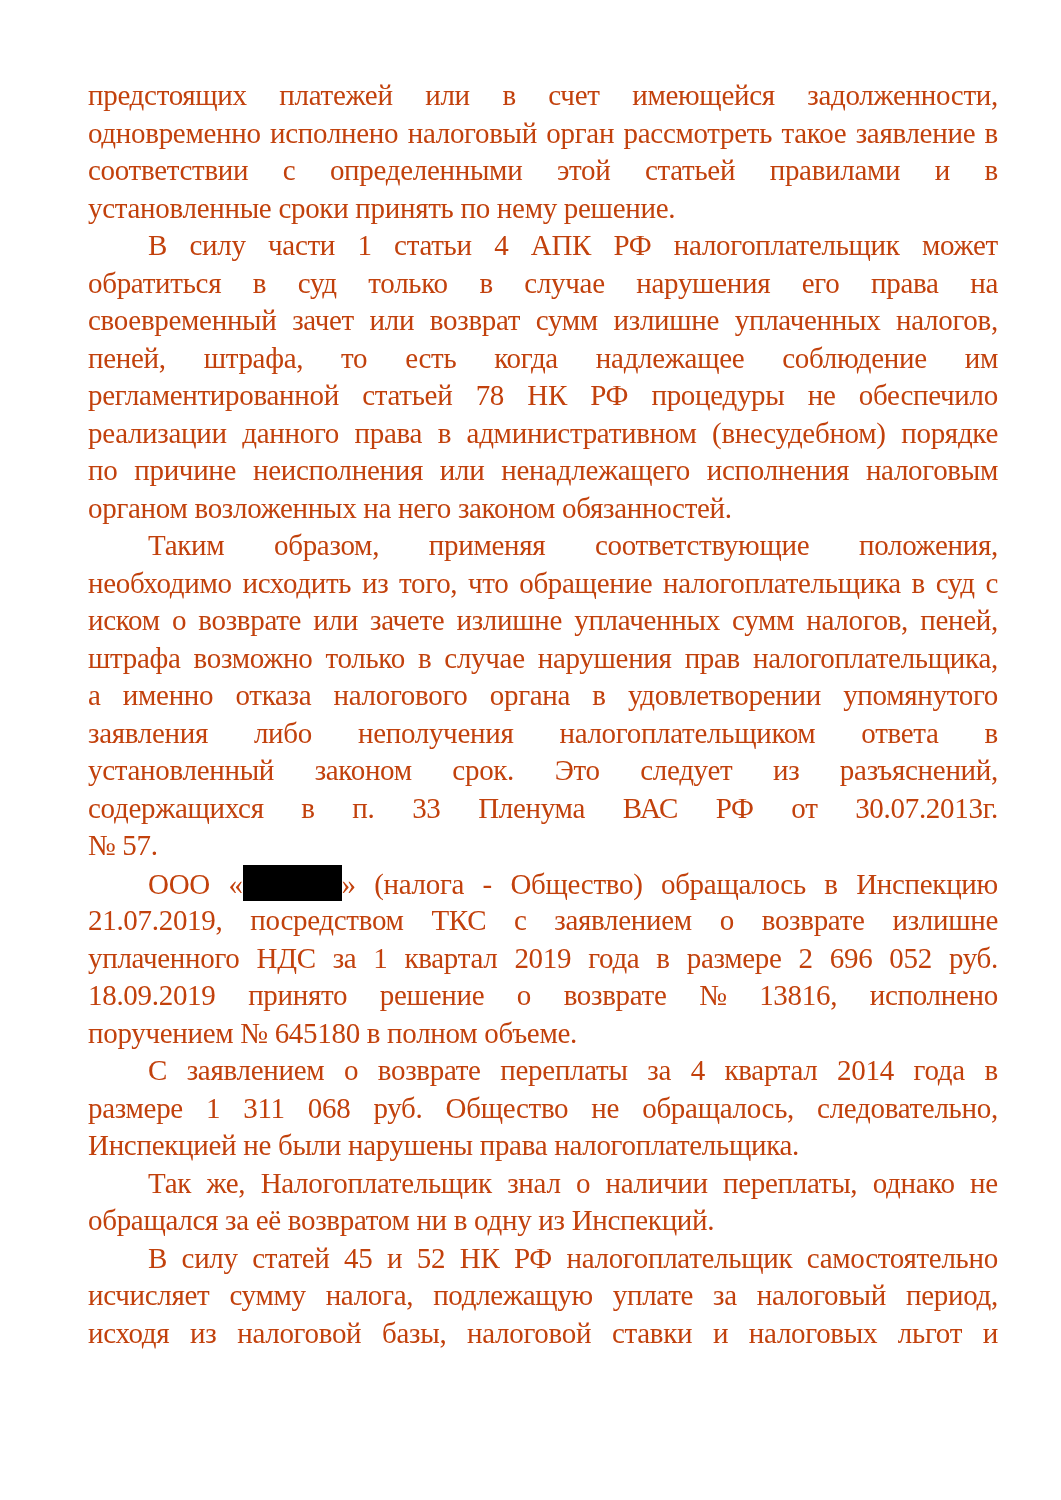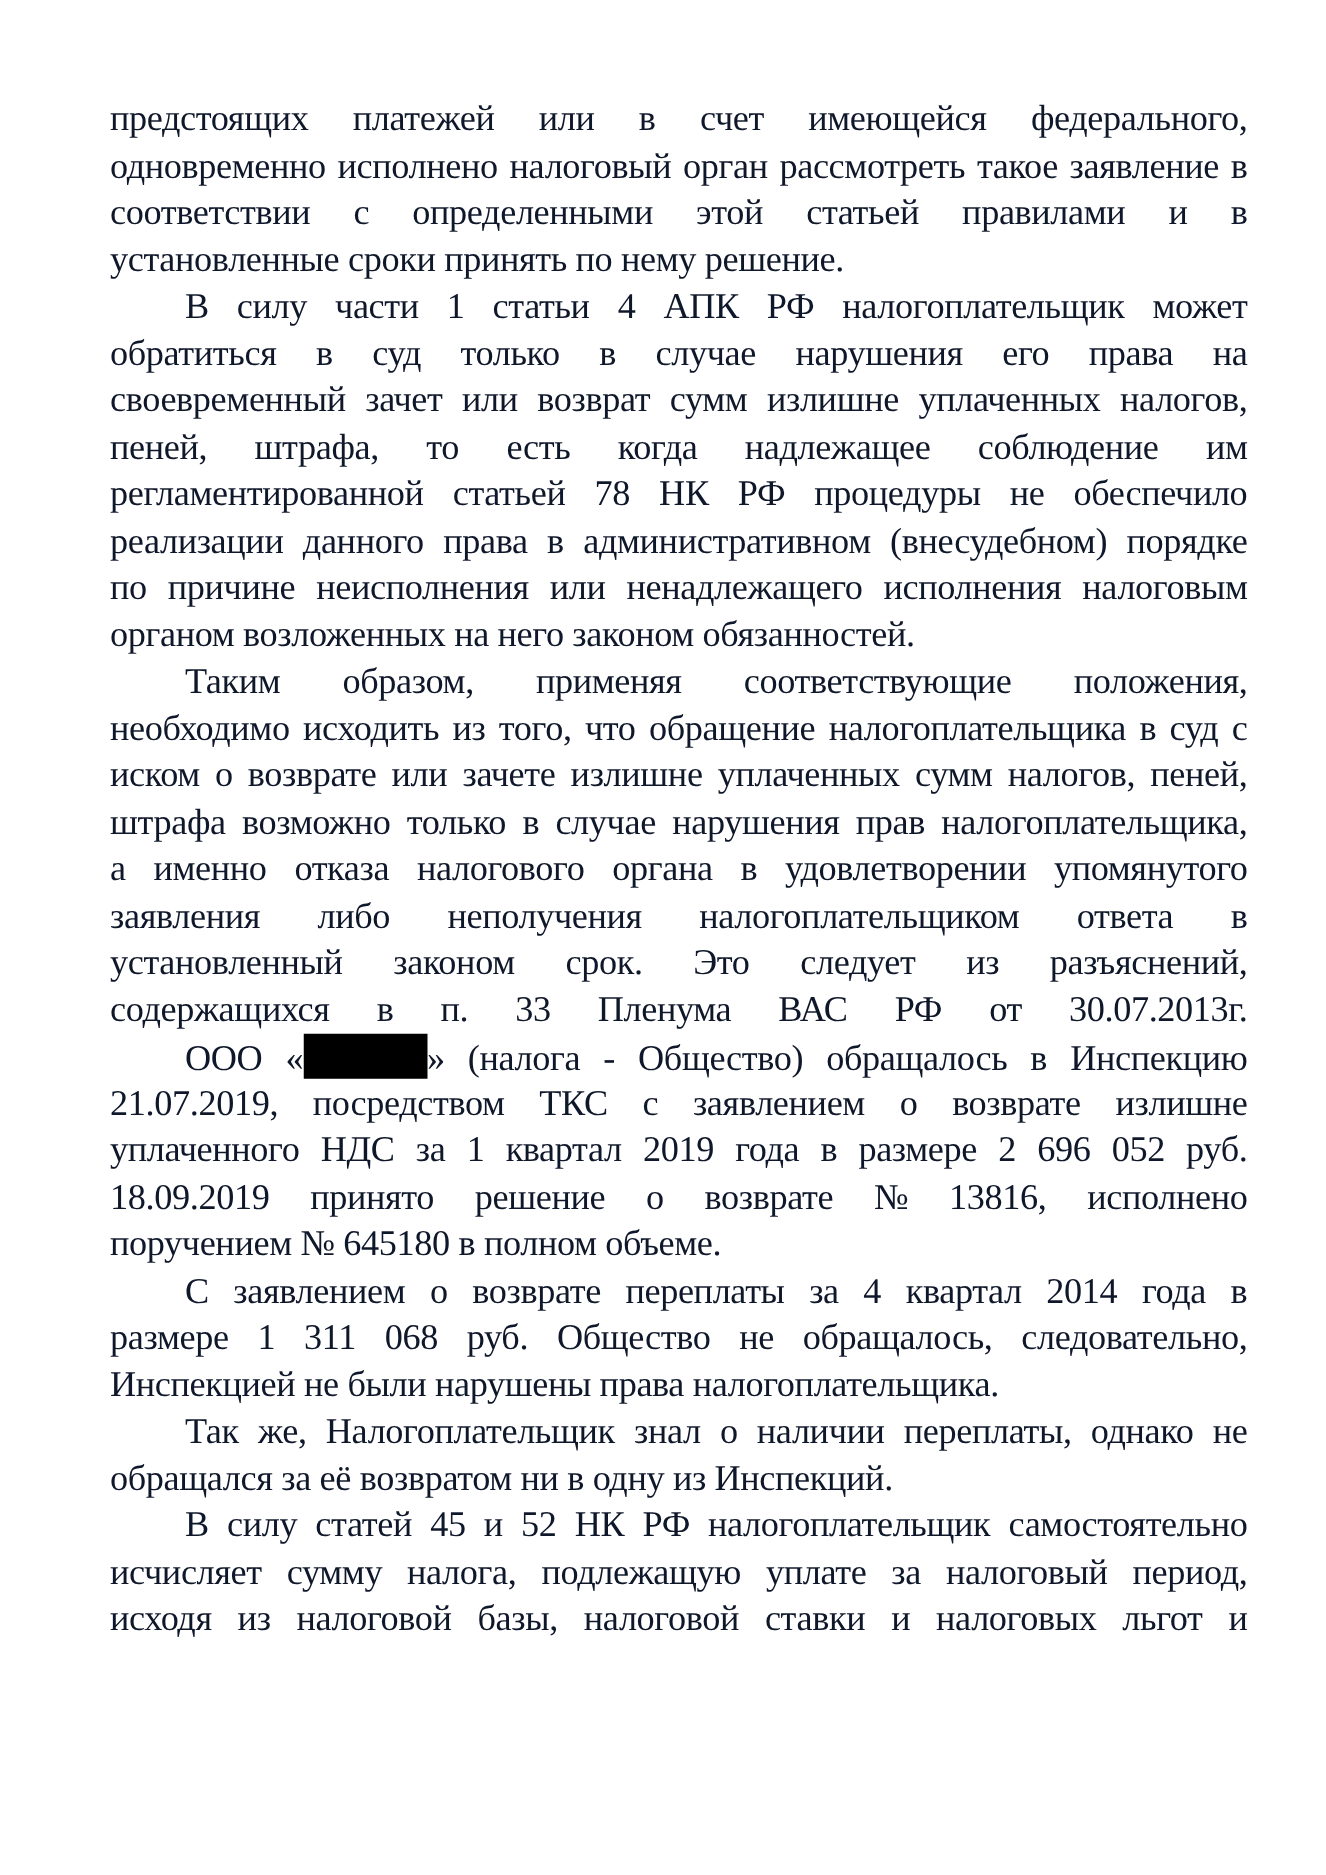--- a/index.html
+++ b/index.html
@@ -7,21 +7,21 @@
     padding: 0;
     background: #ffffff;
   }
   .page {
     position: relative;
     width: 1061px;
     height: 1500px;
     background: #ffffff;
     overflow: hidden;
     font-family: "Liberation Serif", "DejaVu Serif", serif;
-    color: #0f172a;
+    color: #c2410c;
   }
   .content {
     position: absolute;
     left: 88px;
     top: 77px;
     width: 910px;
   }
   .paragraph {
     margin: 0;
     padding: 0;
@@ -60,21 +60,21 @@
 <div class="page">
   <div class="content">
       <div class="paragraph">
         <div class="line justify">
           <span class="word">предстоящих</span>
           <span class="word">платежей</span>
           <span class="word">или</span>
           <span class="word">в</span>
           <span class="word">счет</span>
           <span class="word">имеющейся</span>
-          <span class="word">федерального,</span>
+          <span class="word">задолженности,</span>
         </div>
         <div class="line justify">
           <span class="word">одновременно</span>
           <span class="word">исполнено</span>
           <span class="word">налоговый</span>
           <span class="word">орган</span>
           <span class="word">рассмотреть</span>
           <span class="word">такое</span>
           <span class="word">заявление</span>
           <span class="word">в</span>
@@ -239,20 +239,21 @@
           <span class="word">содержащихся</span>
           <span class="word">в</span>
           <span class="word">п.</span>
           <span class="word">33</span>
           <span class="word">Пленума</span>
           <span class="word">ВАС</span>
           <span class="word">РФ</span>
           <span class="word">от</span>
           <span class="word">30.07.2013г.</span>
         </div>
+        <div class="line plain">№ 57.</div>
       </div>
       <div class="paragraph">
         <div class="line justify indent">
           <span class="word">ООО</span>
           <span class="word">«<span class="redaction"></span>»</span>
           <span class="word">(налога</span>
           <span class="word">-</span>
           <span class="word">Общество)</span>
           <span class="word">обращалось</span>
           <span class="word">в</span>

